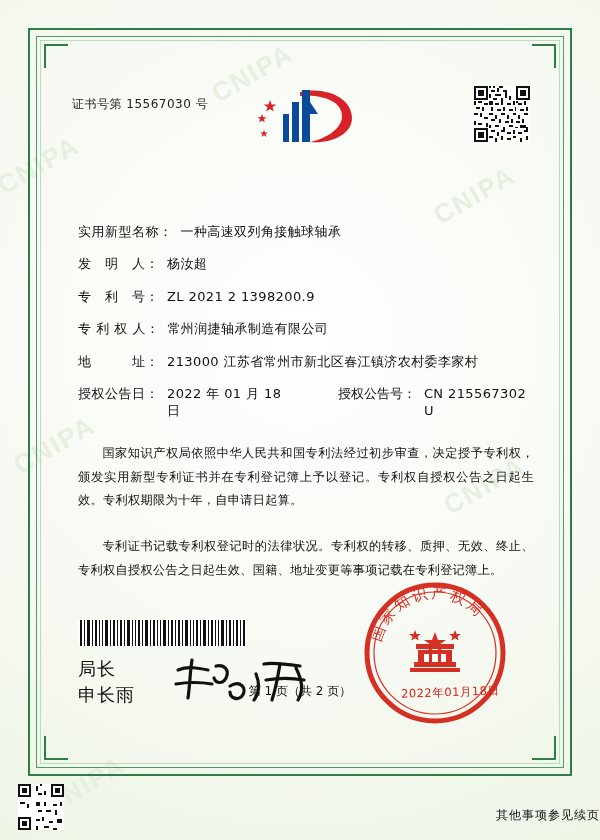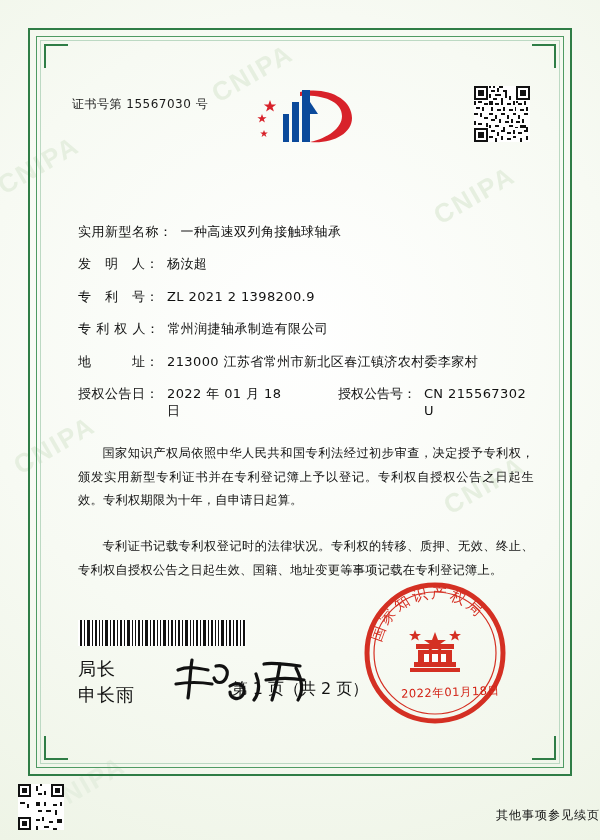--- a/index.html
+++ b/index.html
@@ -194,21 +194,21 @@
     color: #d21f12;
     letter-spacing: 0.5px;
     transform: rotate(-2deg);
   }
 
   .page-num {
     position: absolute;
     bottom: 54px;
     left: 0; right: 0;
     text-align: center;
-    font-size: 16px;
+    font-size: 12px;
     color: #111;
   }
   .footer-note {
     position: absolute;
     bottom: 16px;
     left: 0; right: 0;
     text-align: right;
     font-size: 12px;
     color: #111;
     letter-spacing: 1px;

